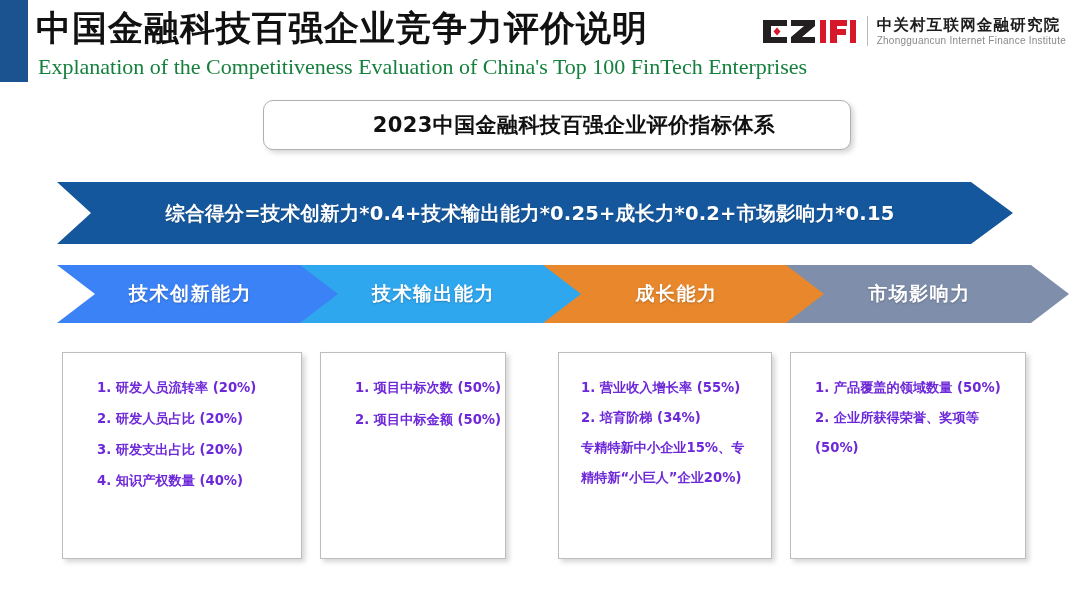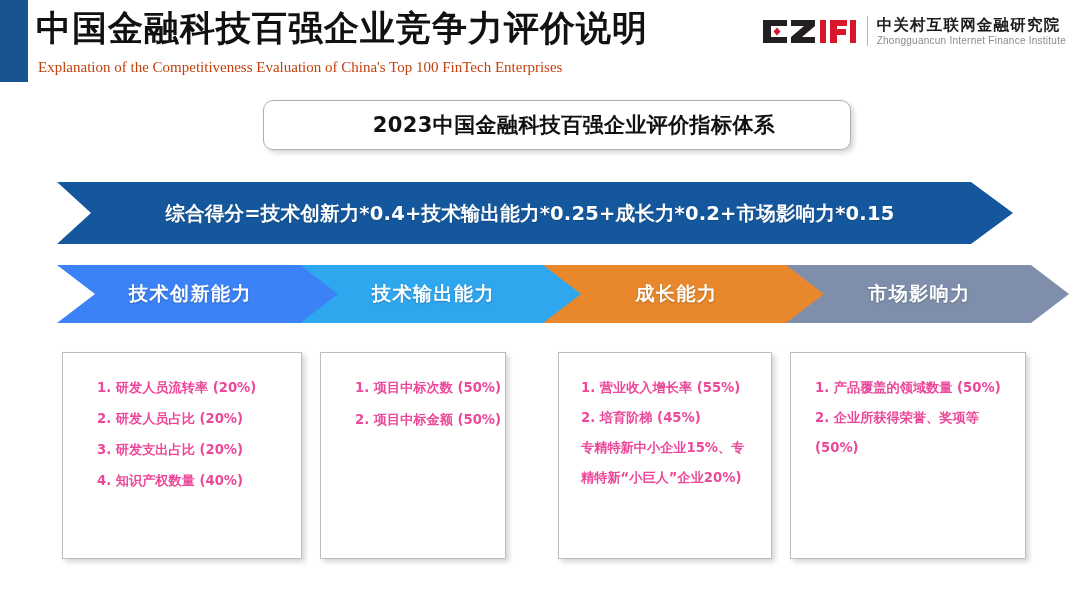--- a/index.html
+++ b/index.html
@@ -20,21 +20,21 @@
   .hdr-cn{
     position:absolute;left:36px;top:6px;
     font-family:"DejaVu Sans","Liberation Sans",sans-serif;
     font-size:35px;font-weight:bold;color:#111;
     letter-spacing:1px;white-space:nowrap;
     line-height:44px;
   }
   .hdr-en{
     position:absolute;left:38px;top:56px;
     font-family:"Liberation Serif","DejaVu Serif",serif;
-    font-size:15px;color:#c2410c;white-space:nowrap;
+    font-size:22px;color:#15803d;white-space:nowrap;
     line-height:22px;
   }
 
   
   .logo{
     position:absolute;right:14px;top:11px;
     display:flex;align-items:center;height:40px;
   }
   .logo-mark{
     display:flex;align-items:center;height:27px;
@@ -107,21 +107,21 @@
     box-sizing:border-box;
     padding:26px 14px 0 14px;
   }
   .box.b0{left:62px;width:240px;}
   .box.b1{left:320px;width:186px;}
   .box.b2{left:558px;width:214px;}
   .box.b3{left:790px;width:236px;}
 
   .line{
     font-family:"DejaVu Sans","Liberation Sans",sans-serif;
-    font-size:13.2px;font-weight:bold;color:#ec4899;
+    font-size:13.2px;font-weight:bold;color:#6d28d9;
     line-height:17px;margin:0 0 14px 0;
     white-space:nowrap;
   }
   .box.b0 .line{padding-left:20px;}
   .box.b1 .line{padding-left:20px;margin-bottom:15px;}
   .box.b2 .line{padding-left:8px;margin-bottom:13px;}
   .box.b3 .line{padding-left:10px;margin-bottom:13px;}
 </style>
 </head>
 <body>
@@ -179,21 +179,21 @@
         <div class="line">2. 研发人员占比 (20%)</div>
         <div class="line">3. 研发支出占比 (20%)</div>
         <div class="line">4. 知识产权数量 (40%)</div>
       </div>
     <div class="box b1">
         <div class="line">1. 项目中标次数 (50%)</div>
         <div class="line">2. 项目中标金额 (50%)</div>
       </div>
     <div class="box b2">
         <div class="line">1. 营业收入增长率 (55%)</div>
-        <div class="line">2. 培育阶梯 (45%)</div>
+        <div class="line">2. 培育阶梯 (34%)</div>
         <div class="line">专精特新中小企业15%、专</div>
         <div class="line">精特新“小巨人”企业20%)</div>
       </div>
     <div class="box b3">
         <div class="line">1. 产品覆盖的领域数量 (50%)</div>
         <div class="line">2. 企业所获得荣誉、奖项等</div>
         <div class="line">(50%)</div>
       </div>
   </div>
 

